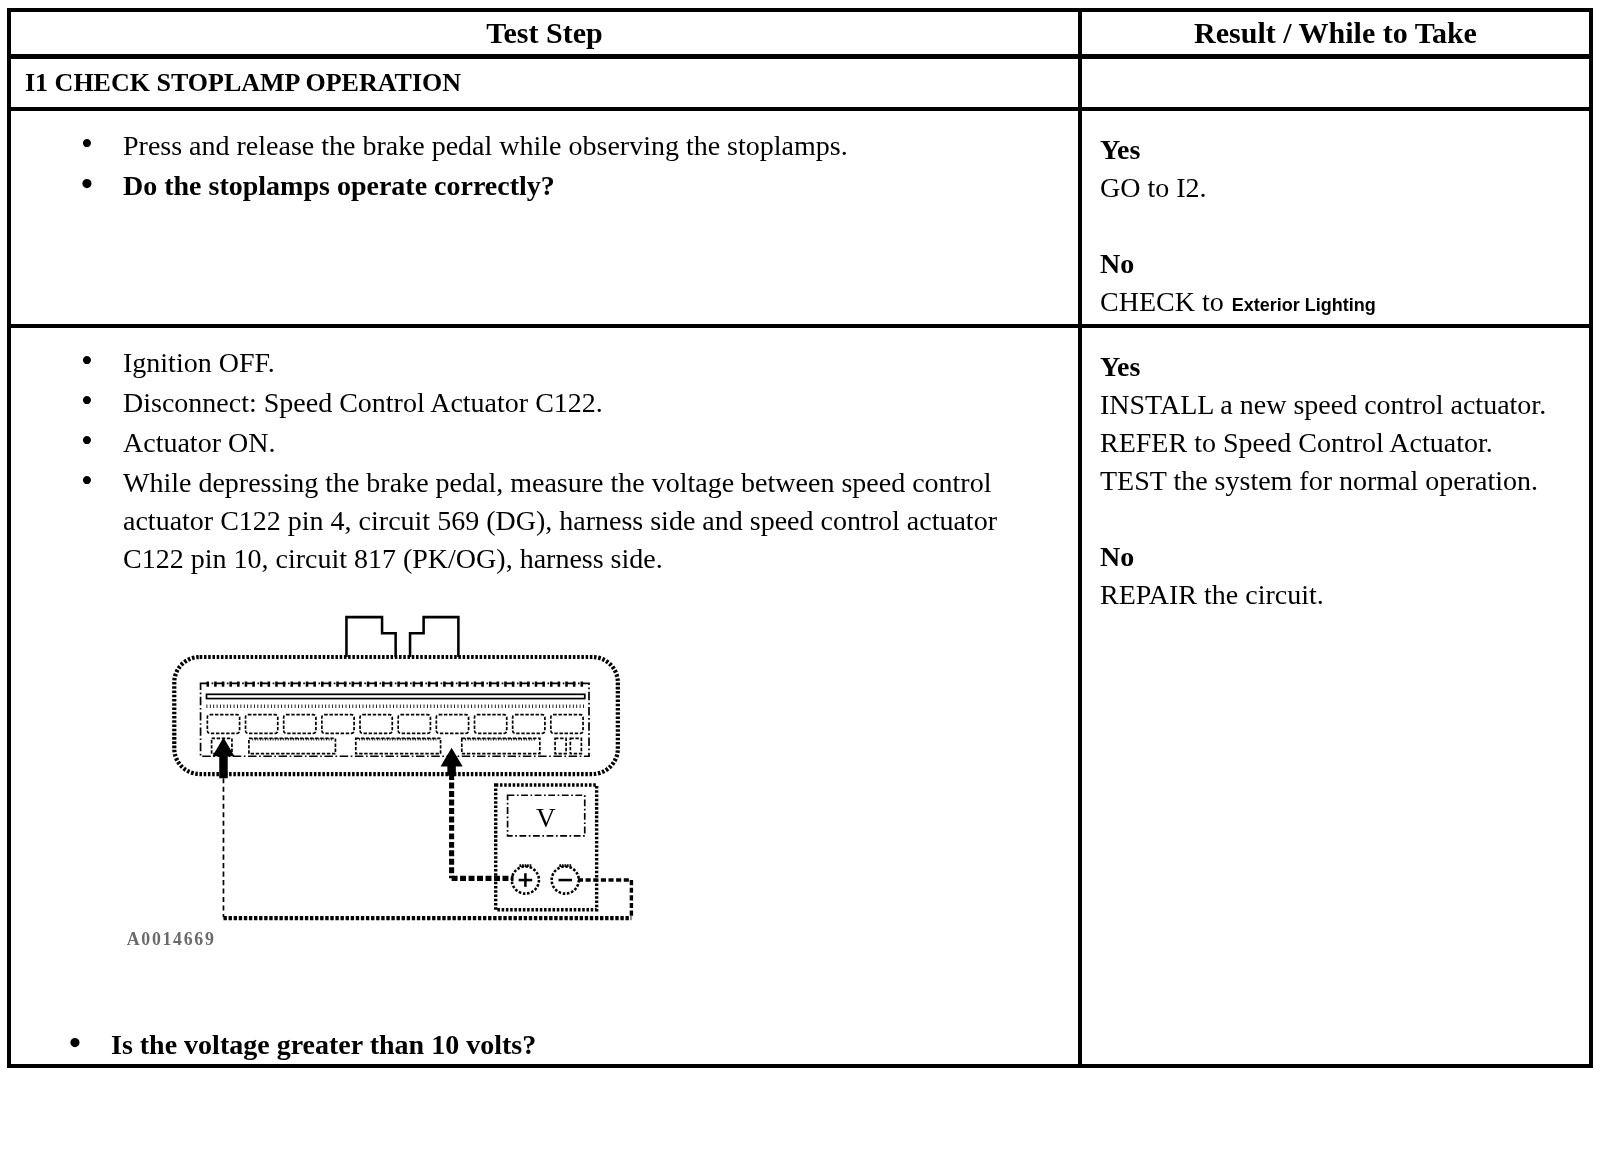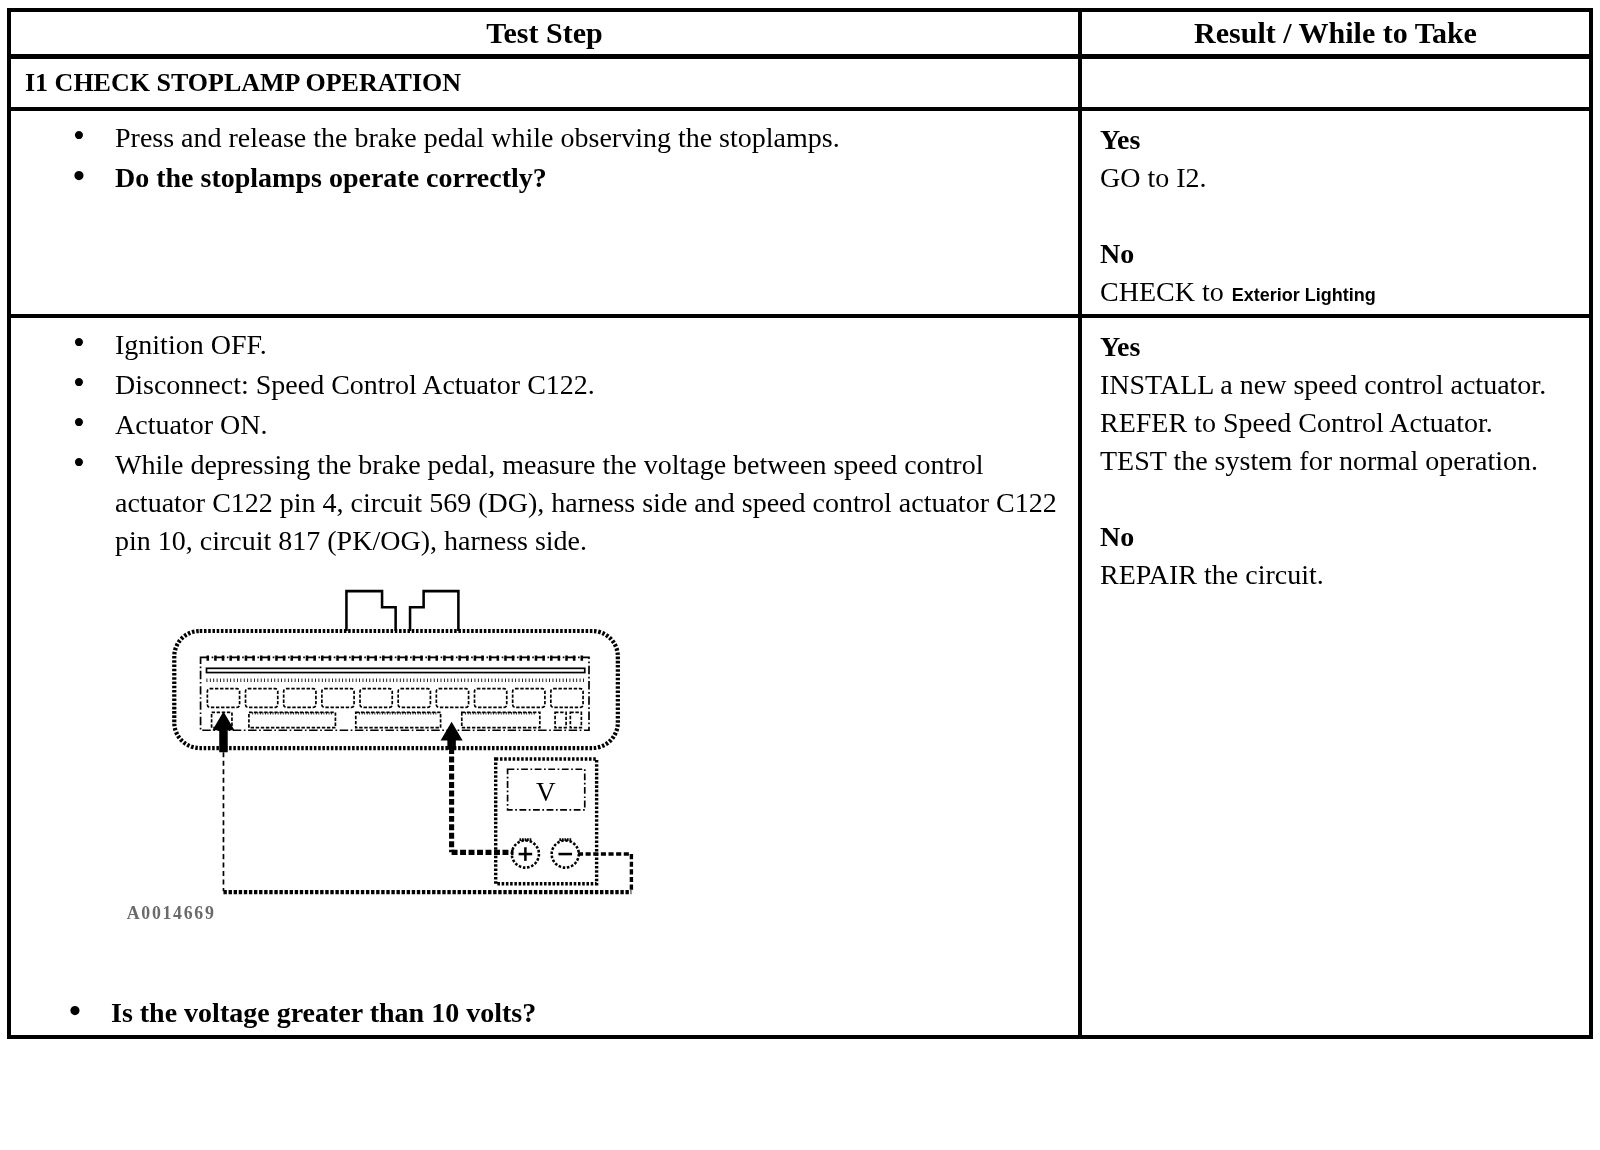--- a/index.html
+++ b/index.html
@@ -3,29 +3,29 @@
 <meta charset="utf-8">
 <style>
   html,body{margin:0;padding:0;background:#fff;}
   body{width:1600px;height:1150px;position:relative;font-family:"Liberation Serif",serif;color:#000;}
   .sheet{position:absolute;left:7px;top:8px;width:1586px;height:1031px;}
   table.pinpoint{border-collapse:collapse;table-layout:fixed;width:100%;height:100%;background:#fff;}
   td,th{border:4px solid #000;vertical-align:top;padding:0;background:#fff;}
   thead th{height:42px;vertical-align:middle;text-align:center;font-size:30px;font-weight:bold;border-bottom:5px solid #000;}
   .title-cell{height:44px;vertical-align:middle;font-size:26px;font-weight:bold;padding-left:14px;}
   .steps-cell{padding:4px 6px 0 0;font-size:28px;}
-  .result-cell{padding:10px 38px 0 18px;font-size:28px;line-height:38px;}
+  .result-cell{padding:20px 38px 0 18px;font-size:28px;line-height:38px;}
   .result-cell p{margin:0;}
   .label{font-weight:bold;}
   .spacer{height:38px;}
-  ul.bullets{list-style:none;margin:4px;padding:0;}
+  ul.bullets{list-style:none;margin:12px;padding:0;}
   ul.bullets li{position:relative;padding-left:100px;line-height:38px;margin:2px 0;}
   ul.bullets li::before{content:"\2022";position:absolute;left:58px;top:-2px;font-size:34px;}
   li.bold, .question{font-weight:bold;}
-  .question{position:relative;padding-left:100px;line-height:38px;font-size:28px;}
+  .question{position:relative;padding-left:100px;line-height:38px;margin-top:6px;font-size:28px;}
   .question::before{content:"\2022";position:absolute;left:58px;top:-2px;font-size:34px;font-weight:bold;}
   .ref-link{font-family:"Liberation Sans",sans-serif;font-weight:bold;font-size:18px;margin-left:8px;}
   .figure-svg{display:block;margin:2px 0 0 109px;}
   .cap{font-weight:bold;letter-spacing:2px;opacity:.8;}
 </style>
 </head>
 <body>
 
 <div class="sheet">
 <table class="pinpoint">

